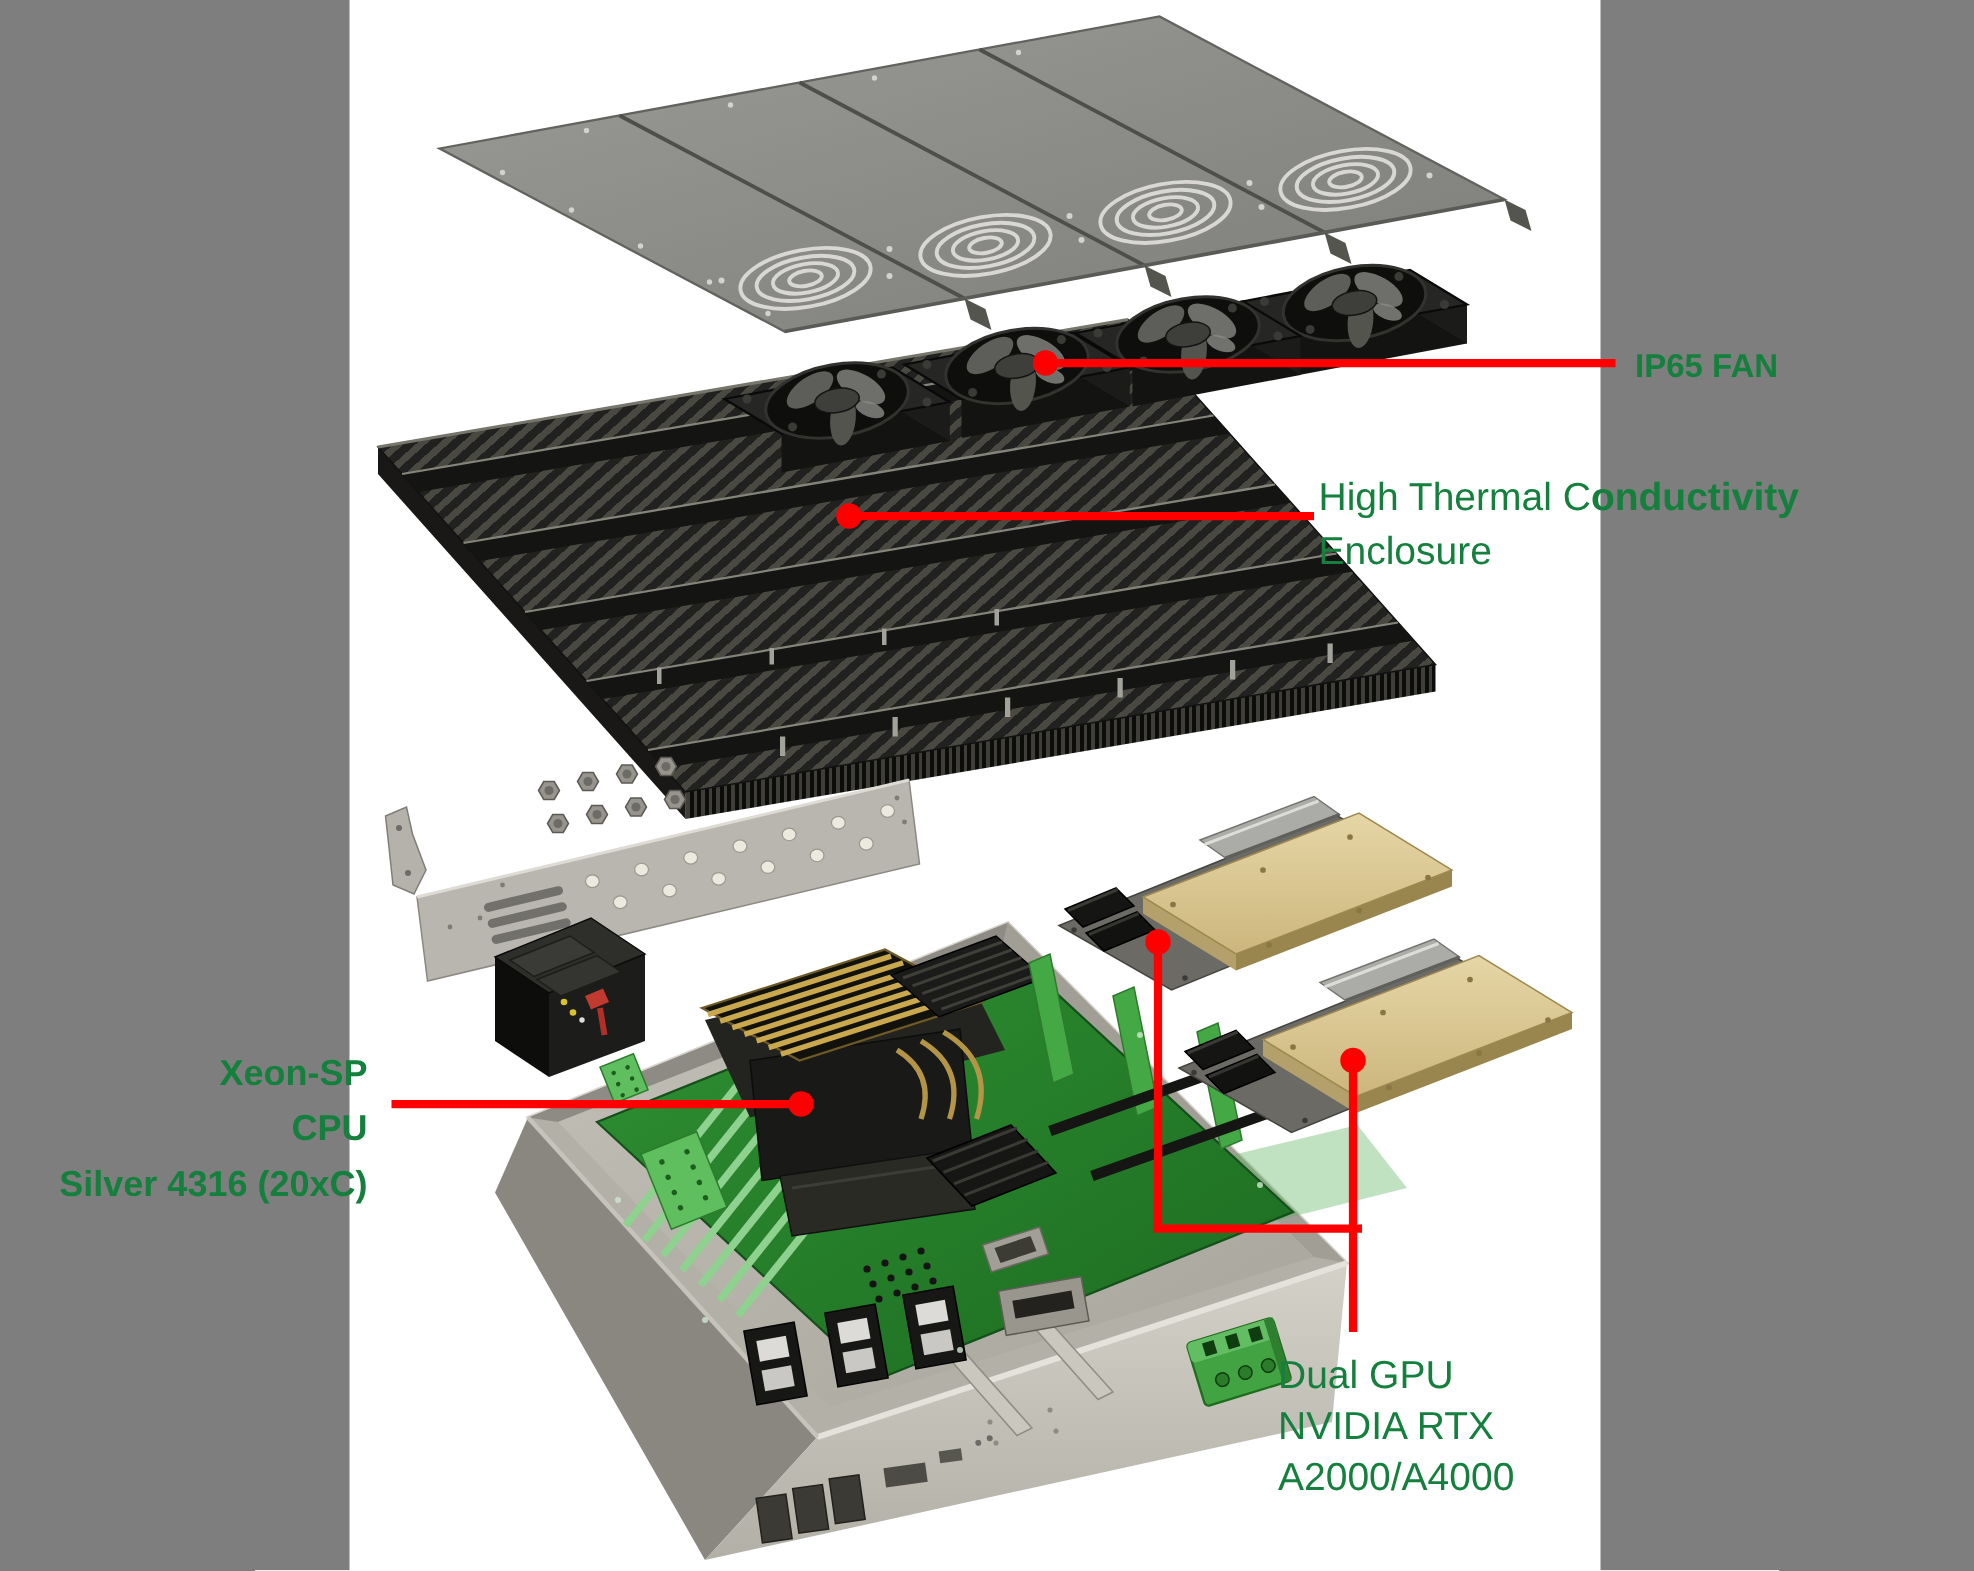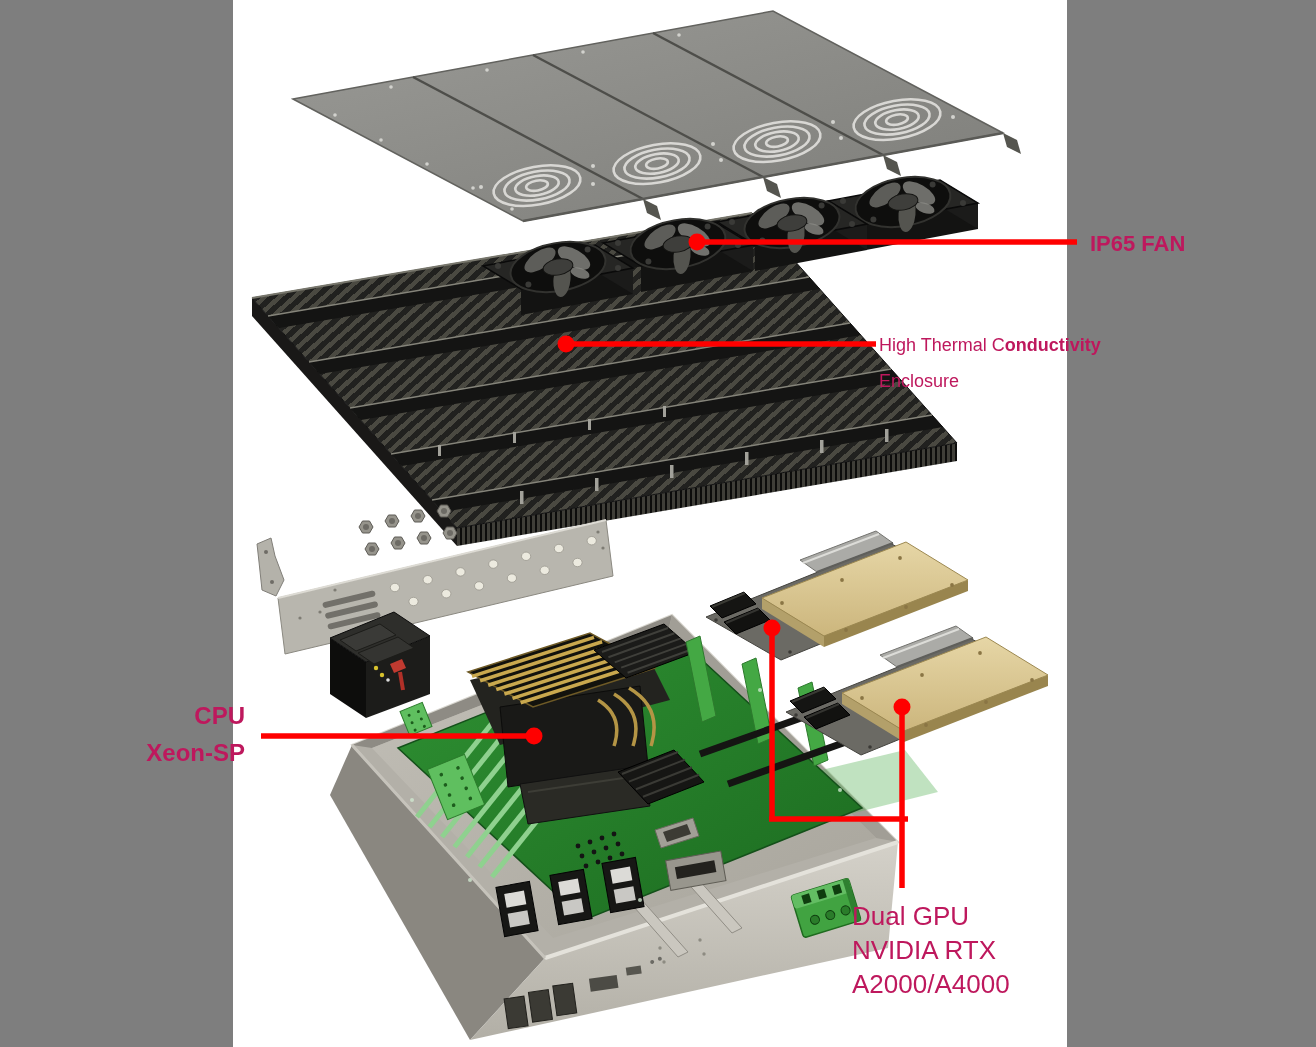--- a/index.html
+++ b/index.html
@@ -2,23 +2,23 @@
 <html><head>
 <meta charset="utf-8">
 <style>
   html,body{margin:0;padding:0;background:#ffffff;}
   .stage{position:relative;width:1316px;height:1047px;background:#ffffff;overflow:hidden;
          font-family:"Liberation Sans", sans-serif;}
   .side-panel{position:absolute;top:0;height:1047px;background:#7e7e7e;z-index:0;}
   .side-panel.left{left:0;width:233px;}
   .side-panel.right{left:1067px;width:249px;}
   svg.render{position:absolute;left:0;top:0;z-index:1;}
-  .label{position:absolute;z-index:2;color:#be185d;white-space:nowrap;}
+  .label{position:absolute;z-index:2;color:#15803d;white-space:nowrap;}
   .label-fan{left:1090px;top:231px;font-size:22px;font-weight:bold;}
-  .label-enclosure{left:879px;top:313px;font-size:18px;line-height:36px;margin-top:14px;}
+  .label-enclosure{left:879px;top:313px;font-size:26px;line-height:36px;}
   .label-enclosure .bold-part{font-weight:bold;}
   .label-cpu{left:0;top:697px;width:245px;text-align:right;font-size:24px;font-weight:bold;line-height:37px;}
   .label-gpu{left:852px;top:899px;font-size:26px;line-height:34px;}
 </style>
 </head>
 <body>
 
 <div class="stage">
 
   <div class="side-panel left"></div>
@@ -524,22 +524,23 @@
   </svg>
 
   <div class="label label-fan">IP65 FAN</div>
 
   <div class="label label-enclosure">
     <span>High Thermal C</span><span class="bold-part">onductivity</span><br>
     <span>Enclosure</span>
   </div>
 
   <div class="label label-cpu">
+    <div>Xeon-SP</div>
     <div>CPU</div>
-    <div>Xeon-SP</div>
+    <div>Silver 4316 (20xC)</div>
   </div>
 
   <div class="label label-gpu">
     <div>Dual GPU</div>
     <div>NVIDIA RTX</div>
     <div>A2000/A4000</div>
   </div>
 
 </div>
 

